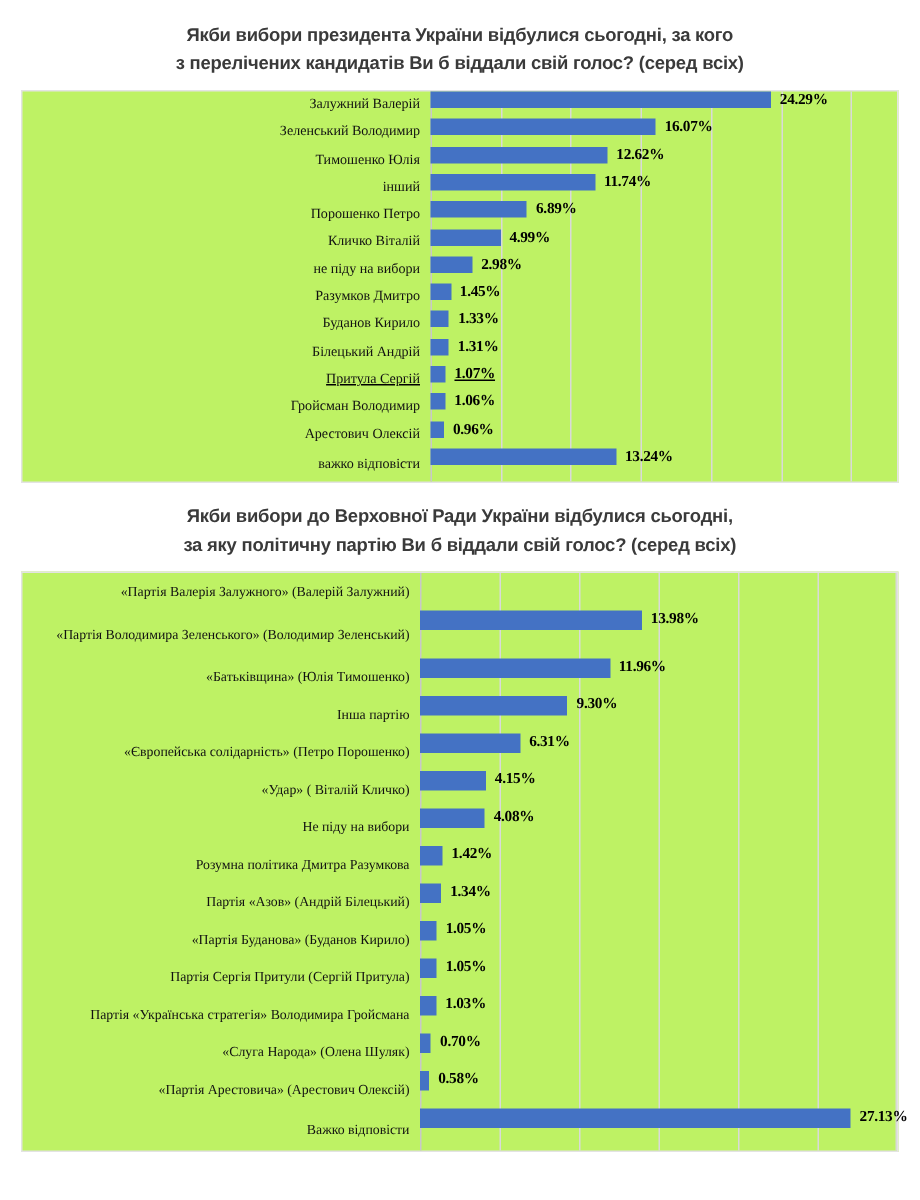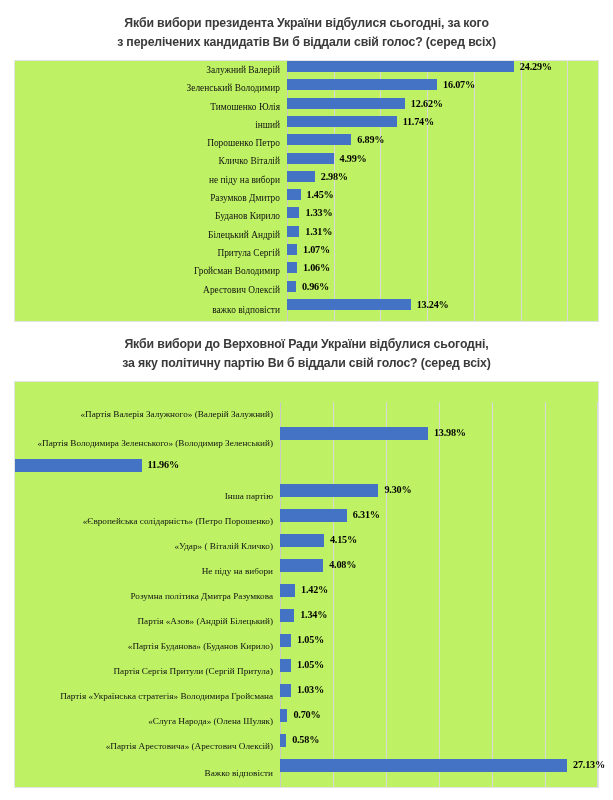--- a/index.html
+++ b/index.html
@@ -203,21 +203,21 @@
               <div class="val">1.33%</div>
             </div>
           </div>
           <div class="brow" style="height: 18.3px;">
             <div class="cat-label">Білецький Андрій</div>
             <div class="bar-wrap">
               <div class="bar" style="width: 12.2354px; background: rgb(68, 114, 196);"></div>
               <div class="val">1.31%</div>
             </div>
           </div>
-          <div class="brow" style="height: 18.3px;">
+          <div class="brow" style="height: 18.3px; text-decoration: underline;">
             <div class="cat-label">Притула Сергій</div>
             <div class="bar-wrap">
               <div class="bar" style="width: 9.9938px; background: rgb(68, 114, 196);"></div>
               <div class="val">1.07%</div>
             </div>
           </div>
           <div class="brow" style="height: 18.3px;">
             <div class="cat-label">Гройсман Володимир</div>
             <div class="bar-wrap">
               <div class="bar" style="width: 9.9004px; background: rgb(68, 114, 196);"></div>
@@ -253,31 +253,32 @@
       <div class="gridlines" id="grid2" style="left: 0px; right: 0px;">
           <div class="axis-line" style="left: 265px;"></div>
           <div class="gridline" style="left: 317.9px;"></div>
           <div class="gridline" style="left: 370.8px;"></div>
           <div class="gridline" style="left: 423.7px;"></div>
           <div class="gridline" style="left: 476.6px;"></div>
           <div class="gridline" style="left: 529.5px;"></div>
           <div class="gridline" style="left: 582.4px;"></div>
         </div>
       <div class="rows" id="rows2">
-          <div class="brow" style="height: 25px; margin-top: 20px;">
+          <div class="brow" style="height: 25px;">
             <div class="cat-label">«Партія Валерія Залужного» (Валерій Залужний)</div>
           </div>
           <div class="brow" style="height: 32px;">
             <div class="cat-label">«Партія Володимира Зеленського» (Володимир Зеленський)</div>
             <div class="bar-wrap">
               <div class="bar" style="width: 147.908px; background: rgb(68, 114, 196);"></div>
               <div class="val">13.98%</div>
             </div>
           </div>
           <div class="brow" style="height: 25px;">
+            <div class="cat-label">«Батьківщина» (Юлія Тимошенко)</div>
             <div class="bar-wrap">
               <div class="bar" style="width: 126.537px; background: rgb(68, 114, 196);"></div>
               <div class="val">11.96%</div>
             </div>
           </div>
           <div class="brow" style="height: 25px;">
             <div class="cat-label">Інша партію</div>
             <div class="bar-wrap">
               <div class="bar" style="width: 98.394px; background: rgb(68, 114, 196);"></div>
               <div class="val">9.30%</div>

